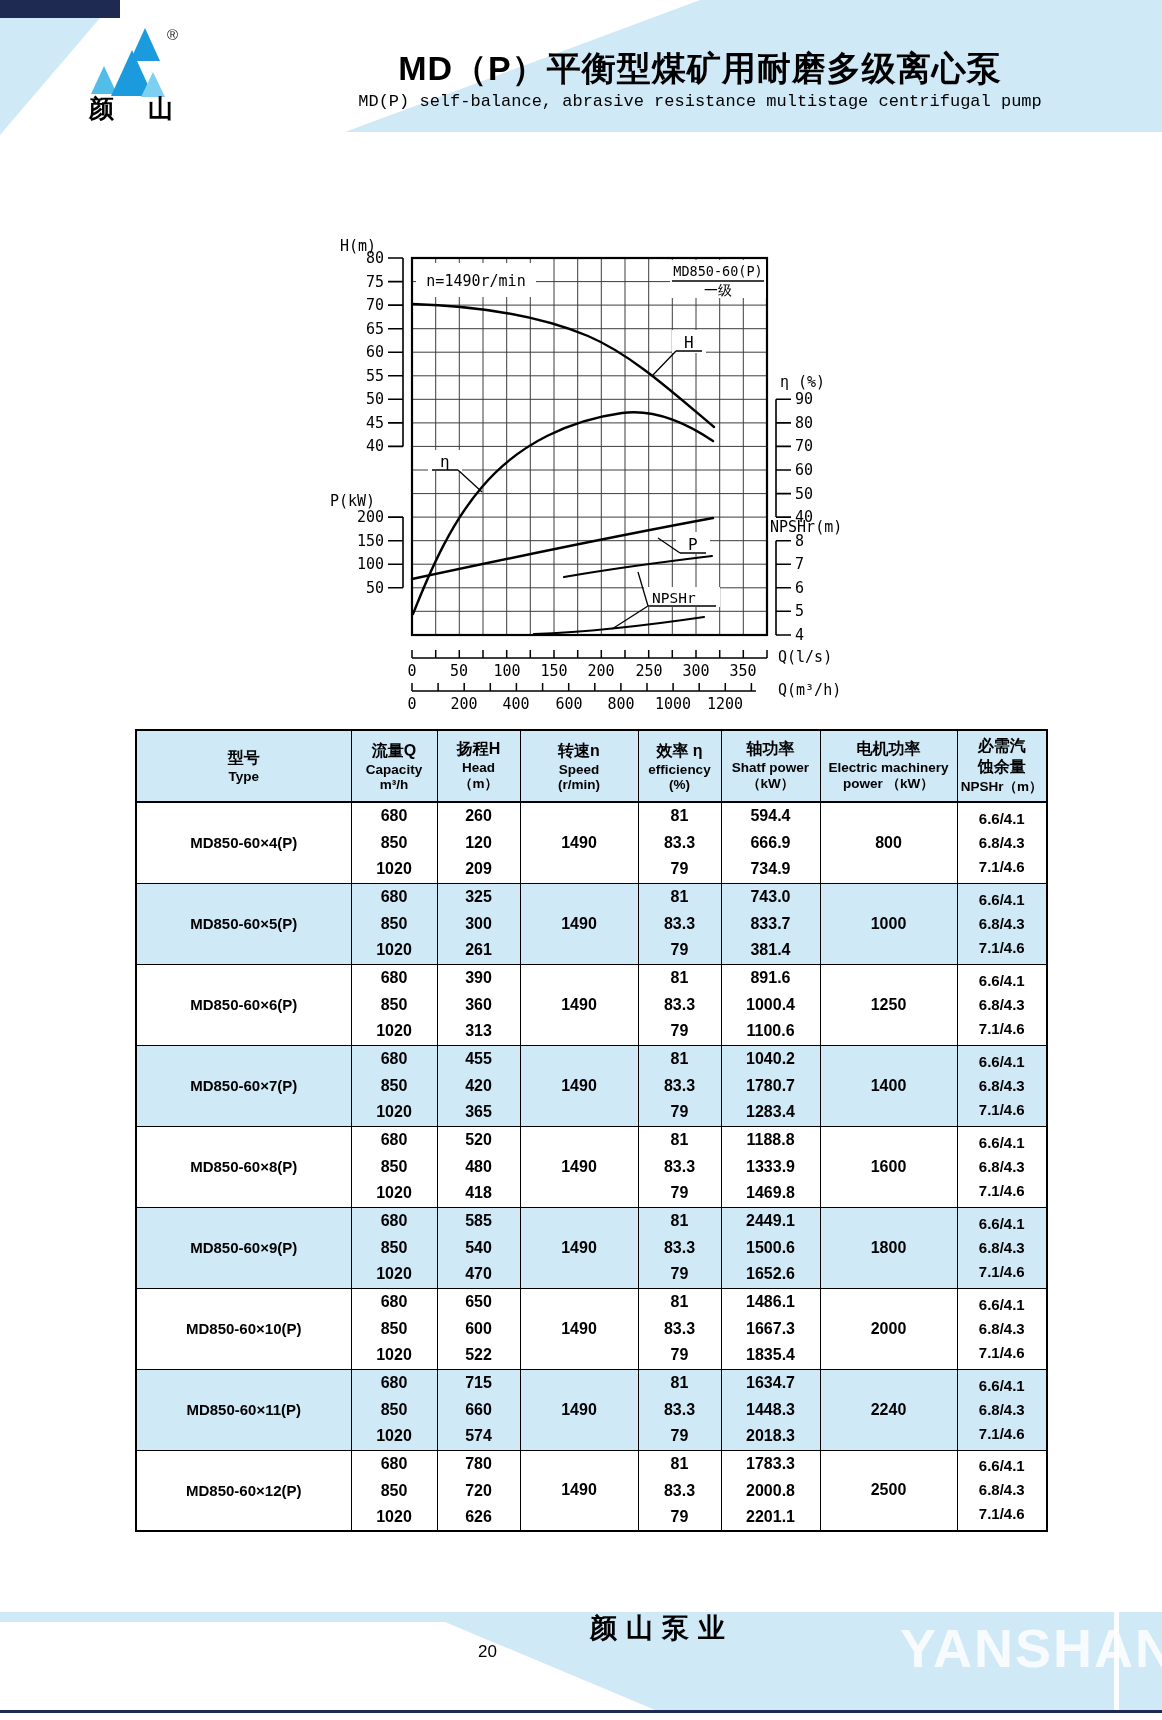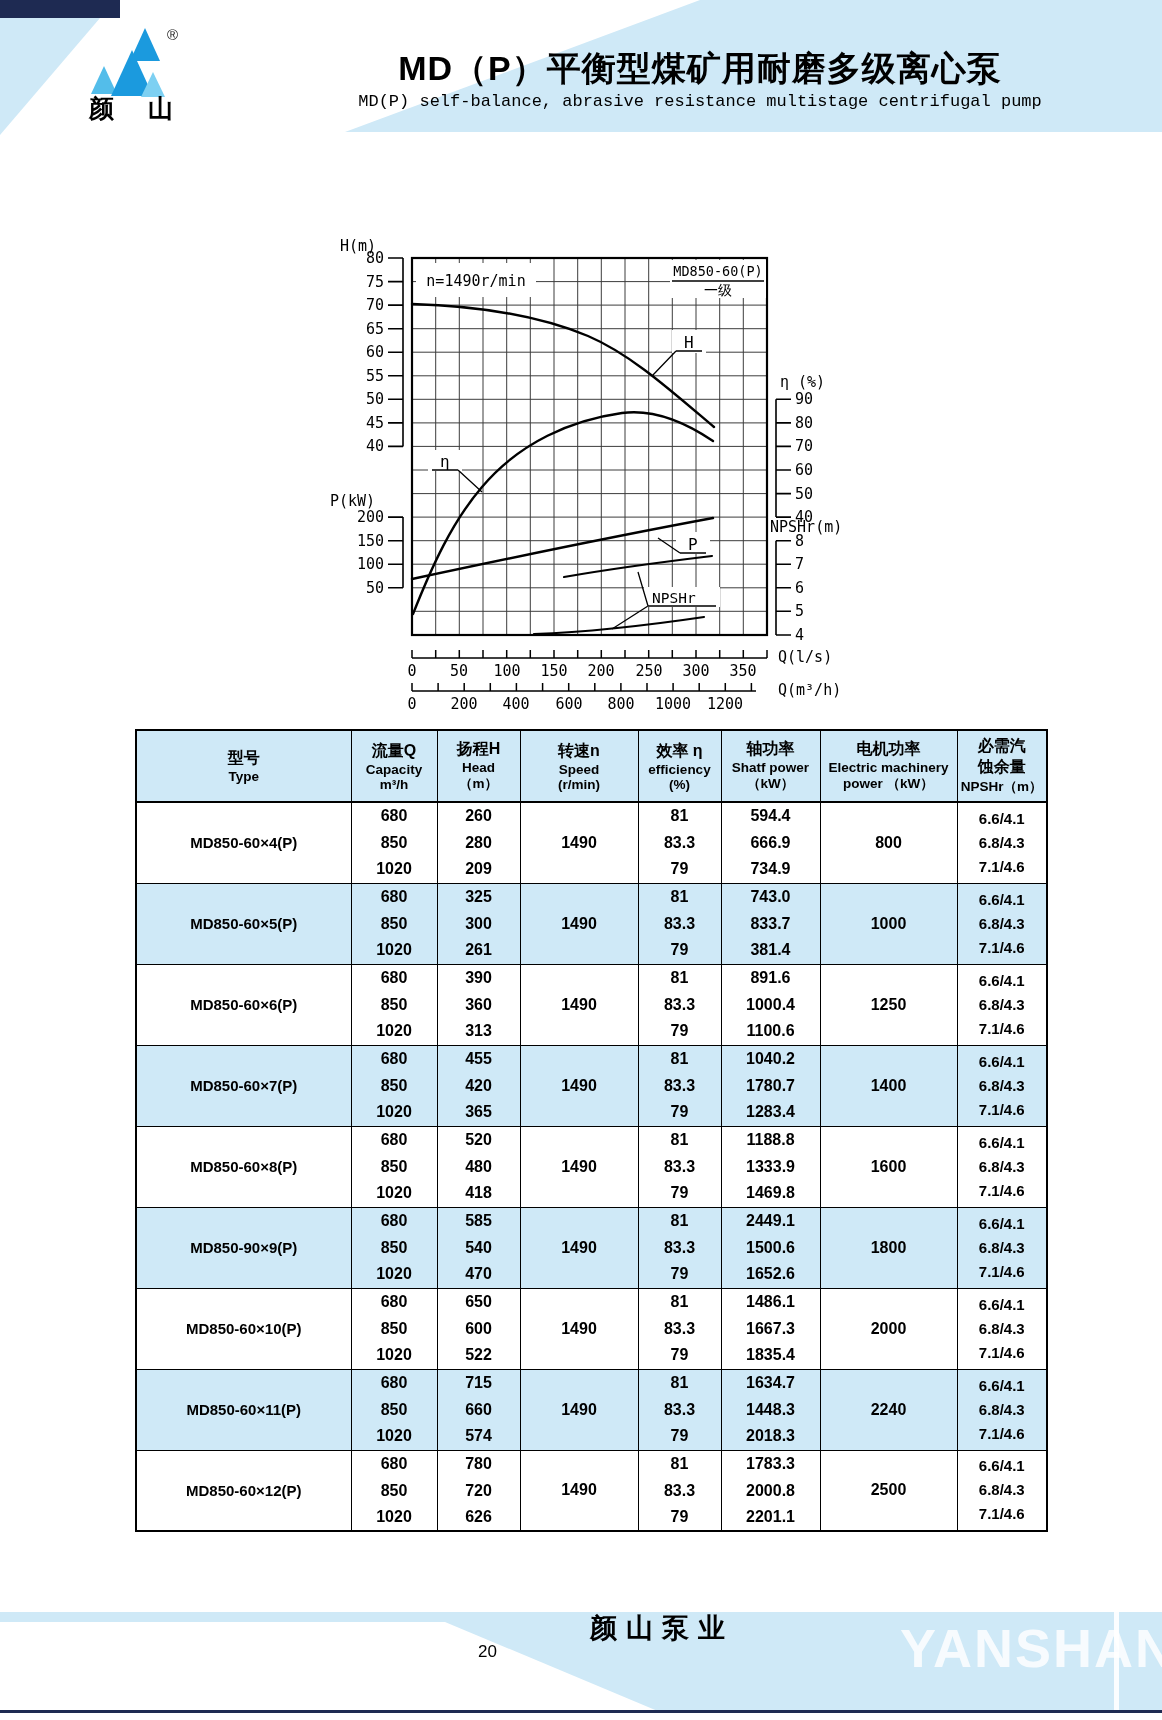--- a/index.html
+++ b/index.html
@@ -249,21 +249,21 @@
       <td>594.4</td>
       <td rowspan="3">800</td>
       <td class="c-npshr" rowspan="3">
               <div>6.6/4.1</div>
               <div>6.8/4.3</div>
               <div>7.1/4.6</div>
             </td>
     </tr>
     <tr>
             <td>850</td>
-            <td>280</td>
+            <td>120</td>
             <td>83.3</td>
             <td>666.9</td>
           </tr>
     <tr>
             <td>1020</td>
             <td>209</td>
             <td>79</td>
             <td>734.9</td>
           </tr>
 
@@ -369,21 +369,21 @@
             <td>1333.9</td>
           </tr>
     <tr>
             <td>1020</td>
             <td>418</td>
             <td>79</td>
             <td>1469.8</td>
           </tr>
 
     <tr class="grp-first alt">
-      <td class="c-model" rowspan="3">MD850-90×9(P)</td>
+      <td class="c-model" rowspan="3">MD850-60×9(P)</td>
       <td>680</td>
       <td>585</td>
       <td rowspan="3">1490</td>
       <td>81</td>
       <td>2449.1</td>
       <td rowspan="3">1800</td>
       <td class="c-npshr" rowspan="3">
               <div>6.6/4.1</div>
               <div>6.8/4.3</div>
               <div>7.1/4.6</div>

